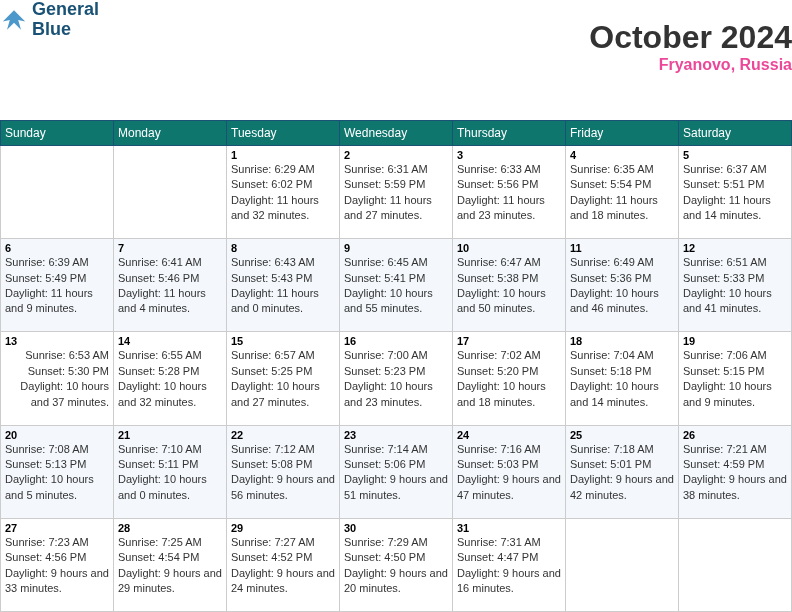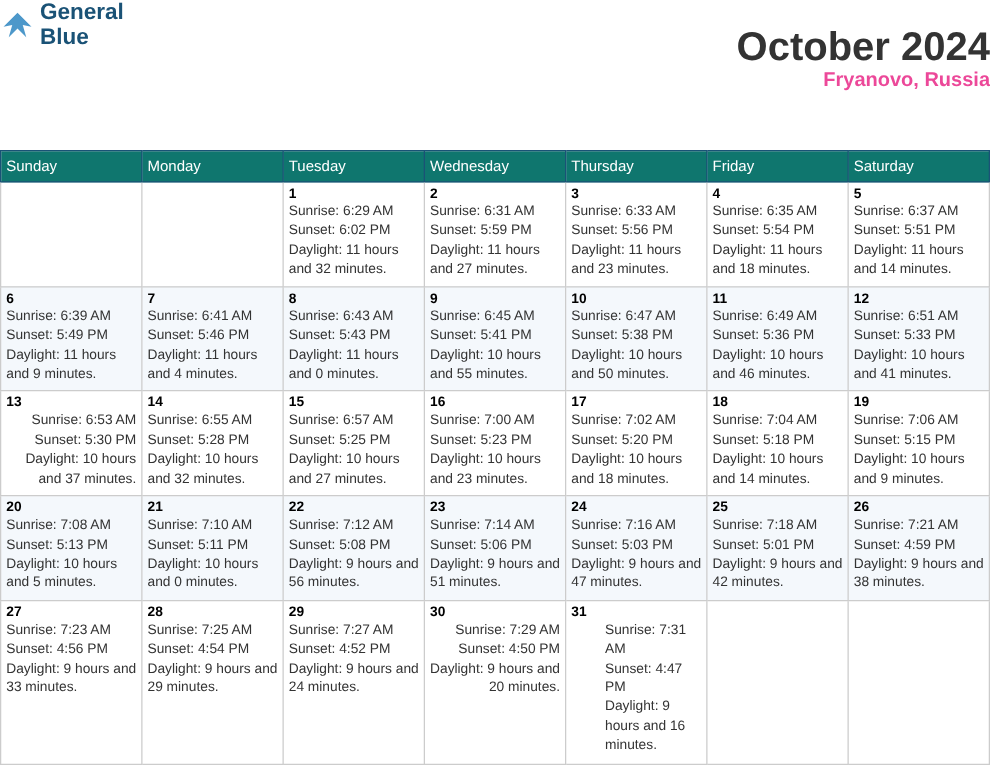--- a/index.html
+++ b/index.html
@@ -306,27 +306,27 @@
 Daylight: 9 hours and 29 minutes.</div>
           </td>
           <td>
             <div class="day-num">29</div>
             <div class="day-info" style="white-space: pre-line;">Sunrise: 7:27 AM
 Sunset: 4:52 PM
 Daylight: 9 hours and 24 minutes.</div>
           </td>
           <td>
             <div class="day-num">30</div>
-            <div class="day-info" style="white-space: pre-line; text-align: right;">Sunrise: 7:29 AM
+            <div class="day-info" style="white-space: pre-line;">Sunrise: 7:29 AM
 Sunset: 4:50 PM
 Daylight: 9 hours and 20 minutes.</div>
           </td>
           <td>
             <div class="day-num">31</div>
-            <div class="day-info" style="white-space: pre-line; margin-left: 27px;">Sunrise: 7:31 AM
+            <div class="day-info" style="white-space: pre-line;">Sunrise: 7:31 AM
 Sunset: 4:47 PM
 Daylight: 9 hours and 16 minutes.</div>
           </td>
           <td class="empty"></td>
           <td class="empty"></td>
         </tr>
       </tbody>
   </table>
 </div>
 

